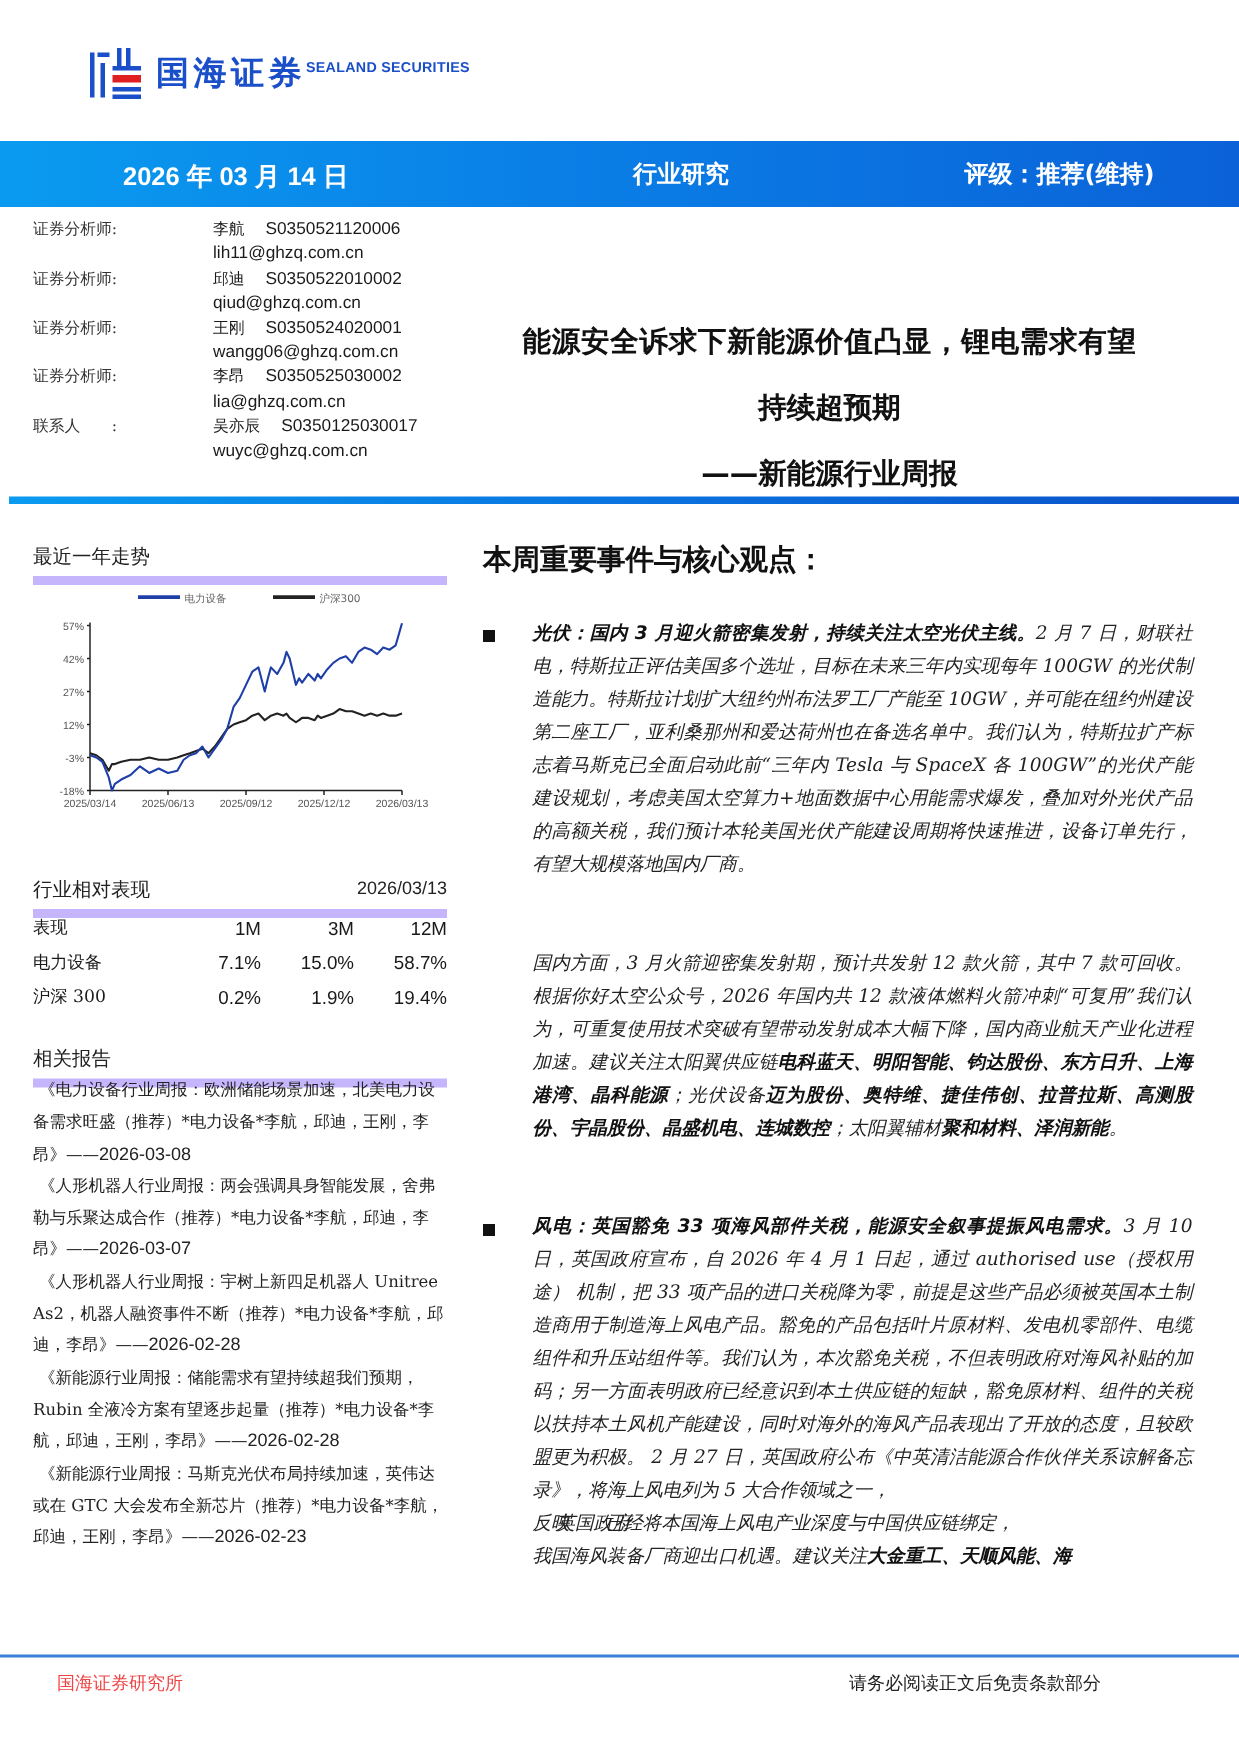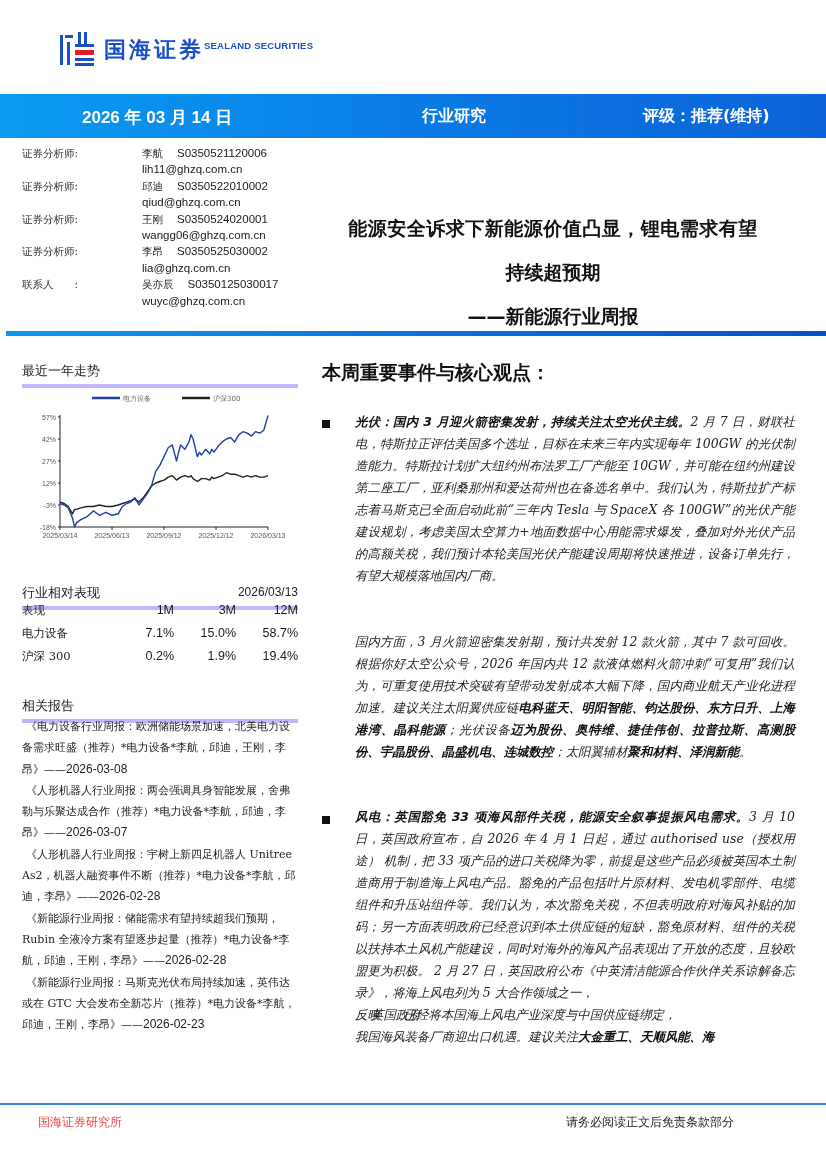--- a/index.html
+++ b/index.html
@@ -35,28 +35,28 @@
   .title-block { position: absolute; left: 318px; top: 168px; width: 470px; text-align: center; font-family: "DejaVu Sans", sans-serif; font-weight: bold; color: #111; margin-top: 48px; }
   .title-l1 { font-size: 19px; letter-spacing: 0.5px; line-height: 24px; }
   .title-l2 { font-size: 19px; line-height: 24px; margin-top: 20px; }
   .title-l3 { font-size: 19px; line-height: 24px; margin-top: 20px; }
 
   
   .middivider { position: absolute; left: 6px; top: 331px; width: 820px; height: 5px;
     background: linear-gradient(90deg, #0a9bf0 0%, #0a74e0 50%, #0b50c8 100%); }
 
   
-  .sec-head { position: absolute; left: 22px; width: 276px; font-size: 13px; color: #222; border-bottom: 4px solid #c4b5fd; padding-bottom: 4px; }
+  .sec-head { position: absolute; left: 22px; width: 276px; font-size: 13px; color: #222; border-bottom: 6px solid #c4b5fd; padding-bottom: 4px; }
   .sec-head .date { position: absolute; right: 0; top: 1px; font-family: "Liberation Sans", sans-serif; font-size: 12px; }
 
   .chart-wrap { position: absolute; left: 22px; top: 385px; width: 280px; height: 170px; }
   .chart-wrap svg { width: 280px; height: 170px; }
 
   .perf-table { position: absolute; left: 22px; top: 603px; width: 276px; font-size: 12px; }
-  .perf-table .tr { display: flex; height: 23px; align-items: flex-start; }
+  .perf-table .tr { display: flex; height: 23px; align-items: flex-end; }
   .perf-table .c0 { width: 90px; font-family: "DejaVu Serif", serif; font-size: 11.5px; }
   .perf-table .cn { flex: 1; text-align: right; font-family: "Liberation Sans", sans-serif; font-size: 12.5px; }
 
   .reports { position: absolute; left: 22px; top: 716px; width: 276px; font-size: 11px; line-height: 21.3px; color: #222; }
   .reports .rep { text-indent: 4px; }
   .reports .dt { font-family: "Liberation Sans", sans-serif; font-size: 12px; }
 
   
   .main-head { position: absolute; left: 322px; top: 360px; font-family: "DejaVu Sans", sans-serif; font-weight: bold; font-size: 19px; color: #111; }
 

